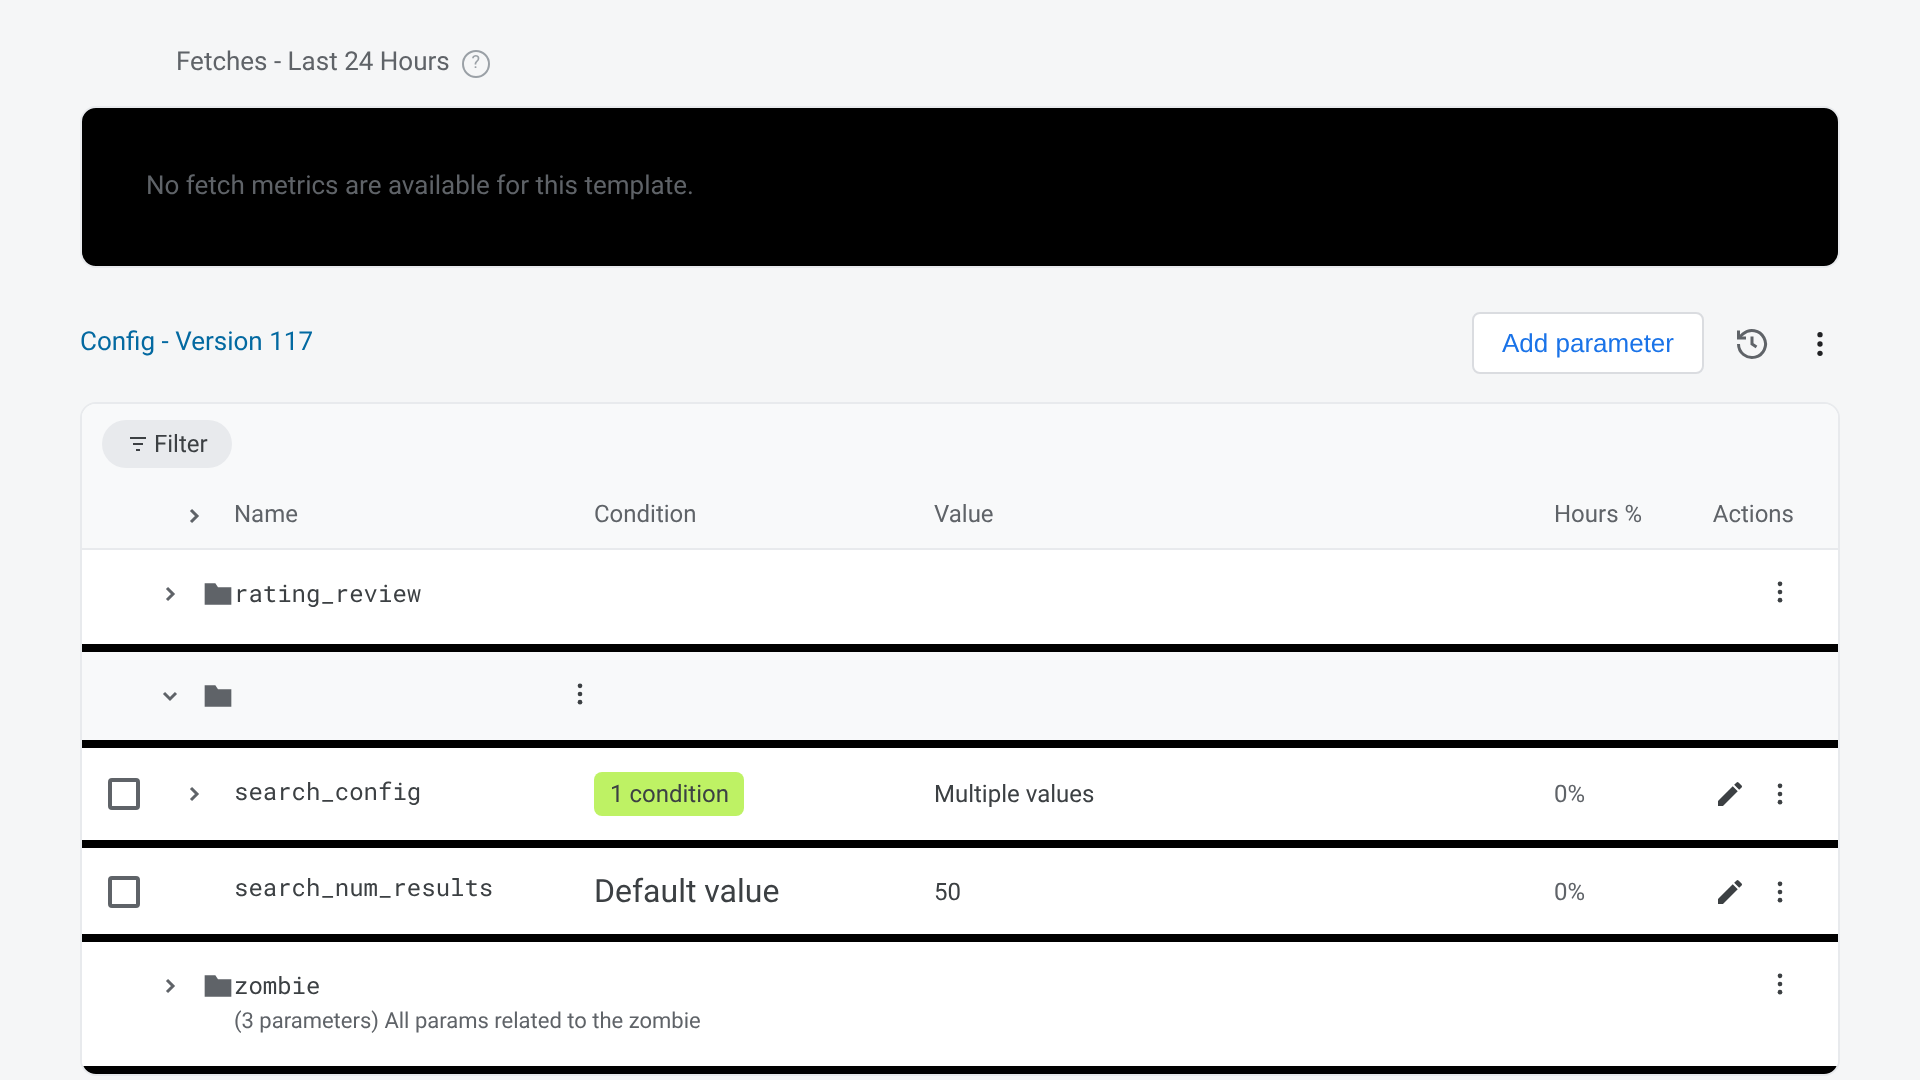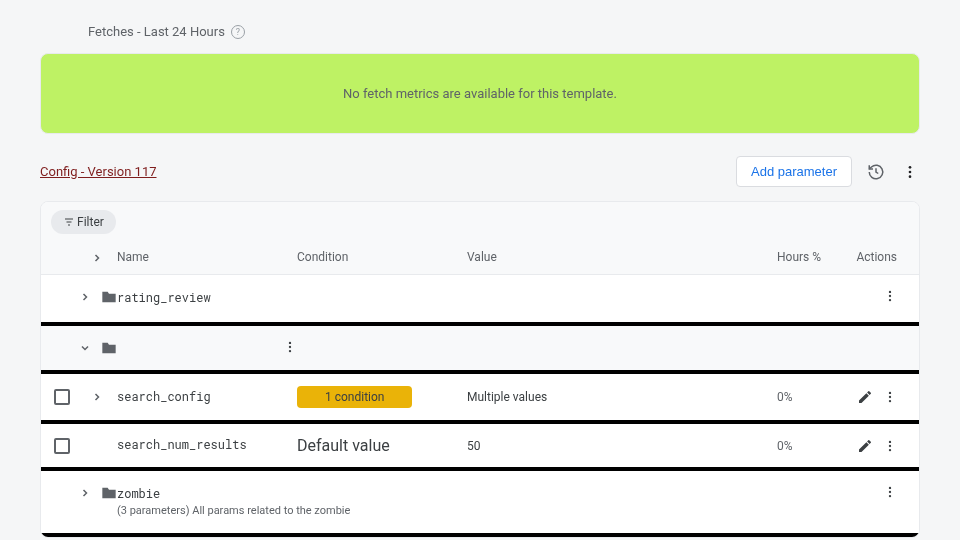--- a/index.html
+++ b/index.html
@@ -28,39 +28,38 @@
     width: 14px; height: 14px;
     border: 1px solid #9aa0a6;
     border-radius: 50%;
     display: inline-flex;
     align-items: center;
     justify-content: center;
     font-size: 9px;
     color: #9aa0a6;
   }
   .card {
-    background: #bef264;
+    background: #000000;
     border: 1px solid #e8eaed;
     border-radius: 8px;
     padding: 32px;
-    text-align: center;
+    text-align: left;
     color: #5f6368;
     margin-bottom: 22px;
     font-size: 13px;
   }
   .config-bar {
     display: flex;
     align-items: center;
     justify-content: space-between;
     margin-bottom: 14px;
   }
   .config-title {
-    color: #7f1d1d;
-    font-size: 13px;
-    text-decoration: underline;
+    color: #0369a1;
+    font-size: 13px;
   }
   .config-actions {
     display: flex;
     align-items: center;
     gap: 14px;
   }
   .btn-outline {
     border: 1px solid #dadce0;
     background: #fff;
     color: #1a73e8;
@@ -167,23 +166,23 @@
     color: #3c4043;
     margin-bottom: 3px;
   }
   .name-cell .desc {
     font-size: 11px;
     color: #5f6368;
     line-height: 1.35;
   }
   .cond-chip {
     display: inline-block;
-    background: #eab308;
+    background: #bef264;
     border-radius: 4px;
-    padding: 4px 28px;
+    padding: 4px 8px;
     font-size: 12px;
     color: #3c4043;
   }
   .cond-plain {
     font-size: 16px;
     color: #3c4043;
   }
   .val-cell { font-size: 12px; color: #3c4043; }
   .fetch-cell { font-size: 12px; color: #5f6368; text-align: left; }
   .actions-cell {

